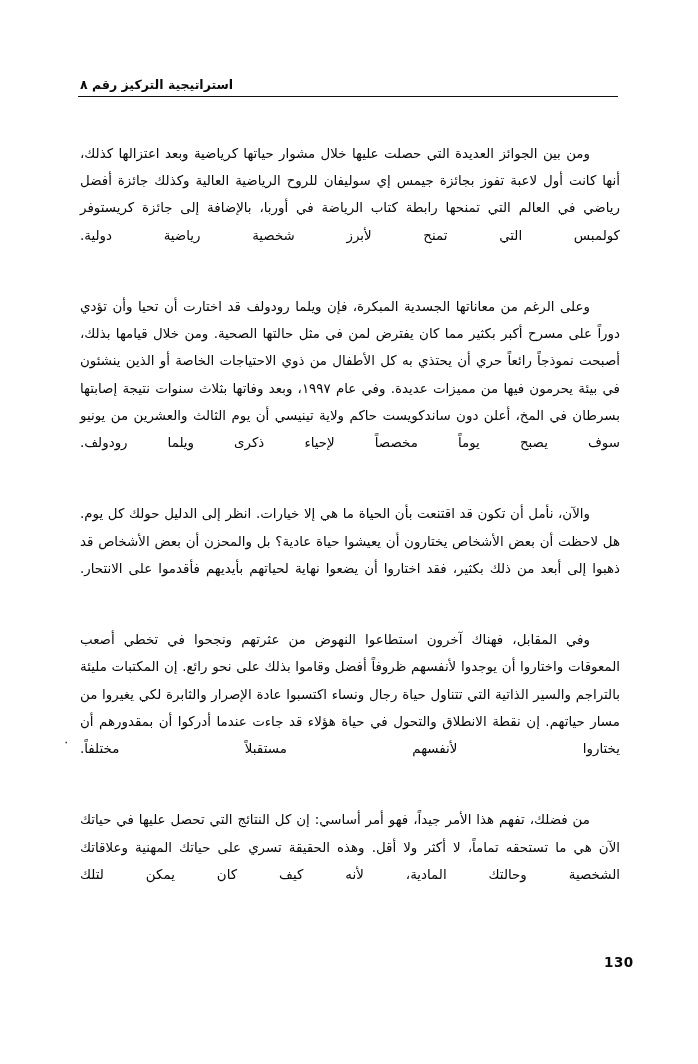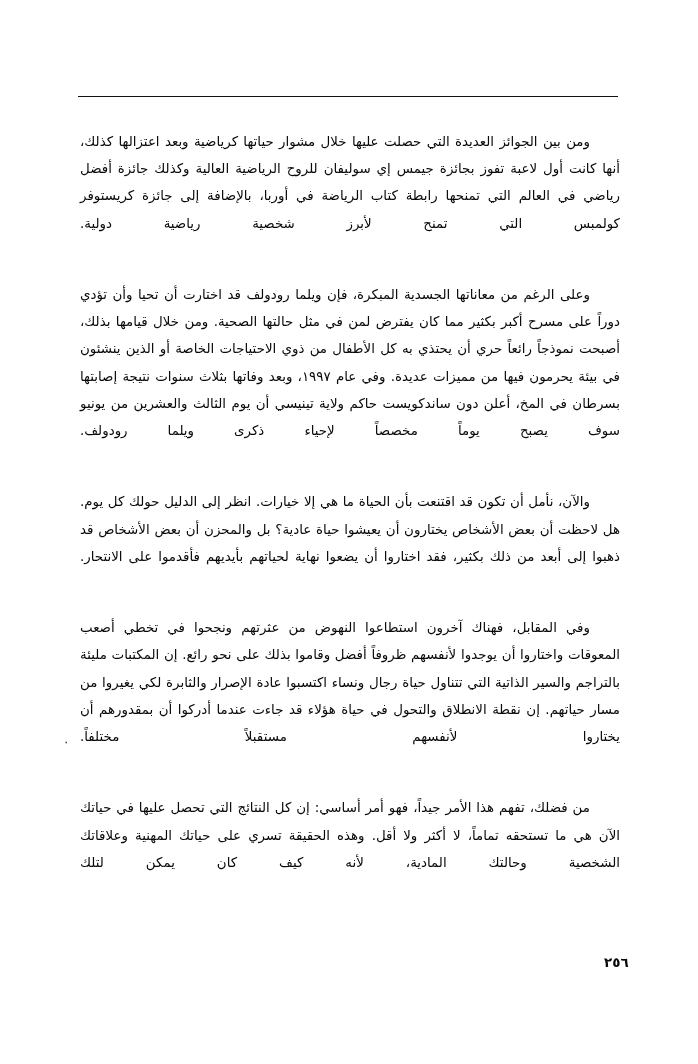--- a/index.html
+++ b/index.html
@@ -45,21 +45,21 @@
     left: 78px;
     top: 96px;
     width: 540px;
     height: 1.4px;
     background: #111111;
   }
 
   
   .body-block {
     position: absolute;
-    top: 128px;
+    top: 140px;
     right: 78px;
     width: 540px;
     direction: rtl;
     text-align: justify;
   }
 
   p.para {
     margin: 0 0 17px 0;
     font-size: 13.4px;
     line-height: 27.2px;
@@ -107,29 +107,32 @@
     font-weight: 700;
     letter-spacing: 0.5px;
     color: #0a0a0a;
   }
 </style>
 </head>
 <body>
 
 <div class="page">
 
+  <div class="running-head">
+    <span class="running-head-text">استراتيجية التركيز رقم ٨</span>
+  </div>
   <div class="head-rule"></div>
 
   <div class="body-block">
     <p class="para">ومن بين الجوائز العديدة التي حصلت عليها خلال مشوار حياتها كرياضية وبعد اعتزالها كذلك، أنها كانت أول لاعبة تفوز بجائزة جيمس إي سوليفان للروح الرياضية العالية وكذلك جائزة أفضل رياضي في العالم التي تمنحها رابطة كتاب الرياضة في أوربا، بالإضافة إلى جائزة كريستوفر كولمبس التي تمنح لأبرز شخصية رياضية دولية.</p>
     <p class="para">وعلى الرغم من معاناتها الجسدية المبكرة، فإن ويلما رودولف قد اختارت أن تحيا وأن تؤدي دوراً على مسرح أكبر بكثير مما كان يفترض لمن في مثل حالتها الصحية. ومن خلال قيامها بذلك، أصبحت نموذجاً رائعاً حري أن يحتذي به كل الأطفال من ذوي الاحتياجات الخاصة أو الذين ينشئون في بيئة يحرمون فيها من مميزات عديدة. وفي عام ١٩٩٧، وبعد وفاتها بثلاث سنوات نتيجة إصابتها بسرطان في المخ، أعلن دون ساندكويست حاكم ولاية تينيسي أن يوم الثالث والعشرين من يونيو سوف يصبح يوماً مخصصاً لإحياء ذكرى ويلما رودولف.</p>
     <p class="para">والآن، نأمل أن تكون قد اقتنعت بأن الحياة ما هي إلا خيارات. انظر إلى الدليل حولك كل يوم. هل لاحظت أن بعض الأشخاص يختارون أن يعيشوا حياة عادية؟ بل والمحزن أن بعض الأشخاص قد ذهبوا إلى أبعد من ذلك بكثير، فقد اختاروا أن يضعوا نهاية لحياتهم بأيديهم فأقدموا على الانتحار.</p>
     <p class="para">وفي المقابل، فهناك آخرون استطاعوا النهوض من عثرتهم ونجحوا في تخطي أصعب المعوقات واختاروا أن يوجدوا لأنفسهم ظروفاً أفضل وقاموا بذلك على نحو رائع. إن المكتبات مليئة بالتراجم والسير الذاتية التي تتناول حياة رجال ونساء اكتسبوا عادة الإصرار والثابرة لكي يغيروا من مسار حياتهم. إن نقطة الانطلاق والتحول في حياة هؤلاء قد جاءت عندما أدركوا أن بمقدورهم أن يختاروا لأنفسهم مستقبلاً مختلفاً.</p>
     <p class="para">من فضلك، تفهم هذا الأمر جيداً، فهو أمر أساسي: إن كل النتائج التي تحصل عليها في حياتك الآن هي ما تستحقه تماماً، لا أكثر ولا أقل. وهذه الحقيقة تسري على حياتك المهنية وعلاقاتك الشخصية وحالتك المادية، لأنه كيف كان يمكن لتلك</p>
   </div>
 
   <div class="margin-mark">٠</div>
 
   <div class="folio">
-    <span class="folio-number">٢٥٦</span>
+    <span class="folio-number">130</span>
   </div>
 
 </div>
 
 </body></html>

